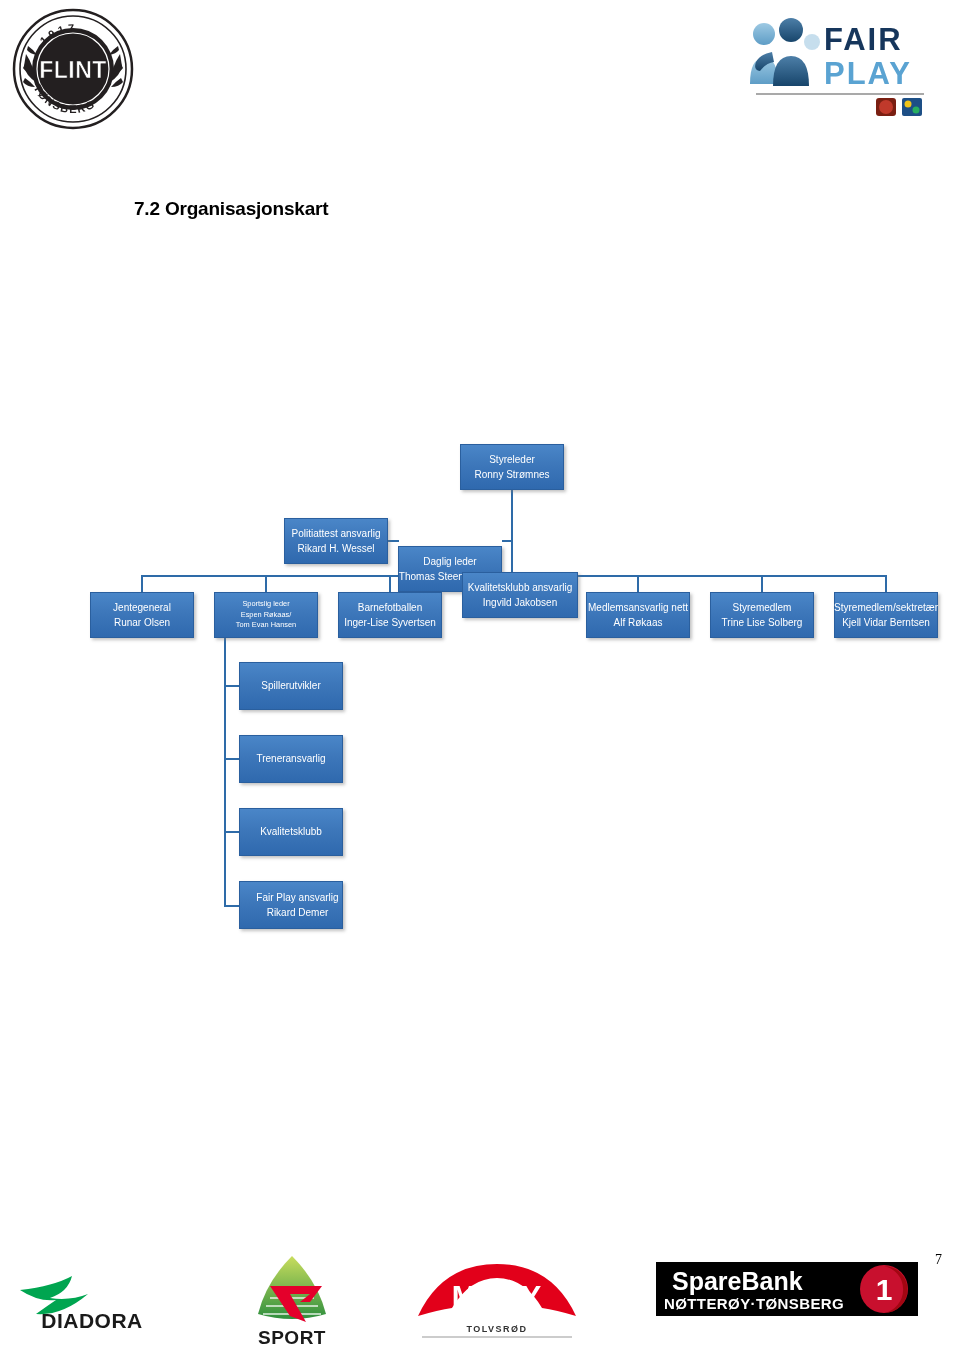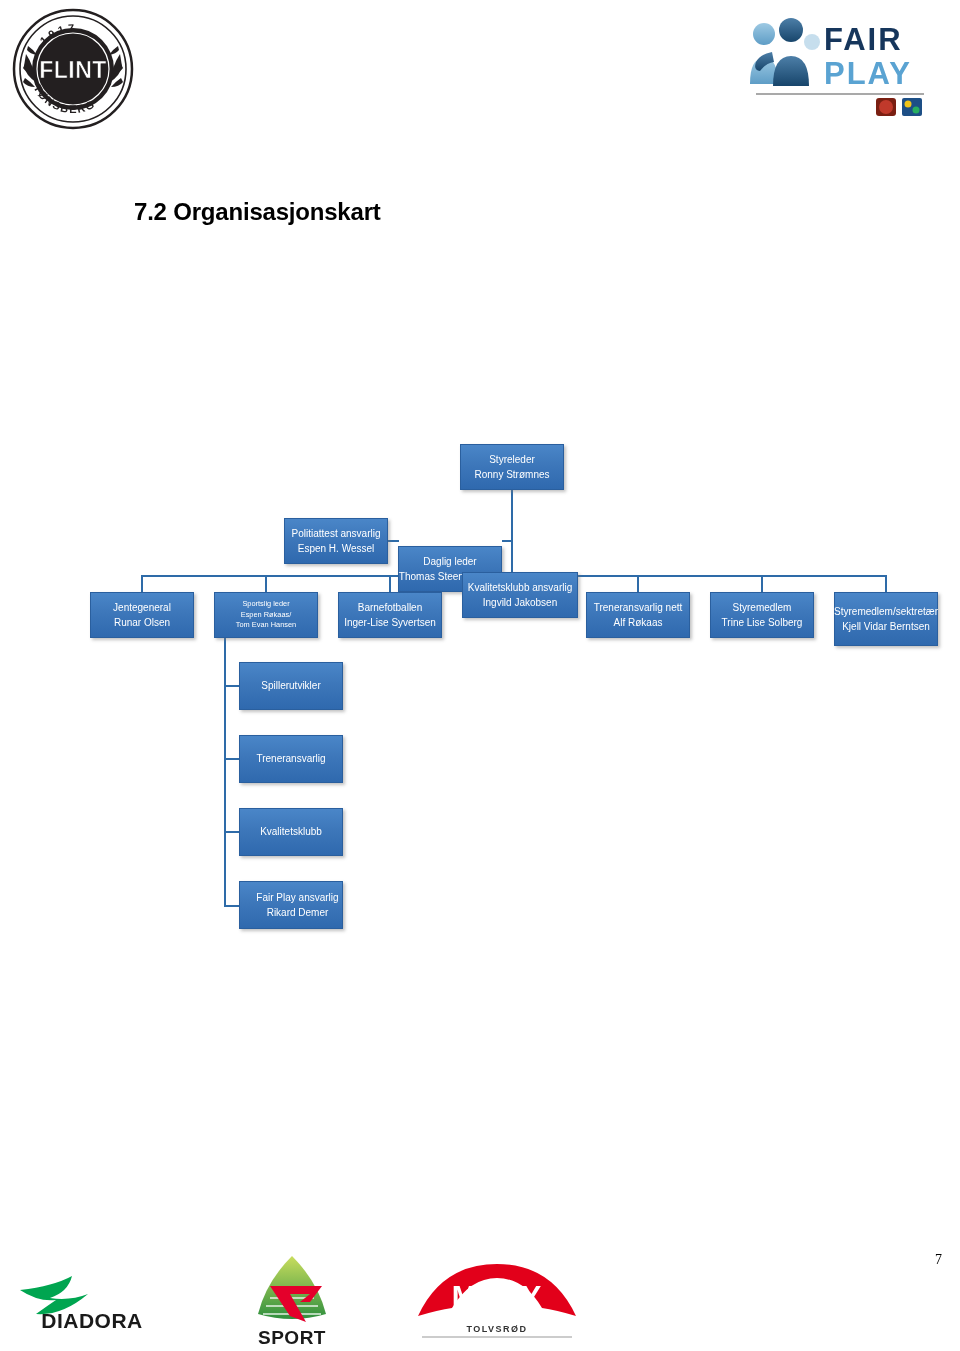--- a/index.html
+++ b/index.html
@@ -21,21 +21,21 @@
   .flint-logo { position: absolute; left: 12px; top: 8px; width: 122px; height: 122px; }
 
   
   .fairplay-logo { position: absolute; left: 728px; top: 8px; width: 218px; height: 110px; }
 
   
   .page-title {
     position: absolute;
     left: 134px;
     top: 198px;
-    font-size: 24px;
+    font-size: 19px;
     font-weight: bold;
     color: #000000;
     letter-spacing: -0.2px;
   }
 
   
   .orgchart { position: absolute; left: 0; top: 0; width: 960px; height: 1351px; }
 
   .node {
     position: absolute;
@@ -175,21 +175,21 @@
     <div class="conn" style="left:224px; top:831px; width:16px; height:2px;"></div>
     <div class="conn" style="left:224px; top:905px; width:16px; height:2px;"></div>
 
     <div class="node" style="left:460px; top:444px; width:104px; height:46px;">
       <span class="ln">Styreleder</span>
       <span class="ln">Ronny Strømnes</span>
     </div>
 
     <div class="node" style="left:284px; top:518px; width:104px; height:46px;">
       <span class="ln">Politiattest ansvarlig</span>
-      <span class="ln">Espen H. Wessel</span>
+      <span class="ln">Rikard H. Wessel</span>
     </div>
 
     <div class="node" style="left:398px; top:518px; width:104px; height:46px;margin-top:28px;">
       <span class="ln">Daglig leder</span>
       <span class="ln">Thomas Steen Hansen</span>
     </div>
 
     <div class="node" style="left:90px; top:592px; width:104px; height:46px;">
       <span class="ln">Jentegeneral</span>
       <span class="ln">Runar Olsen</span>
@@ -205,30 +205,30 @@
       <span class="ln">Barnefotballen</span>
       <span class="ln">Inger-Lise Syvertsen</span>
     </div>
 
     <div class="node" style="left:462px; top:572px; width:116px; height:46px;">
       <span class="ln">Kvalitetsklubb ansvarlig</span>
       <span class="ln">Ingvild Jakobsen</span>
     </div>
 
     <div class="node" style="left:586px; top:592px; width:104px; height:46px;">
-      <span class="ln">Treneransvarlig nett</span>
+      <span class="ln">Medlemsansvarlig nett</span>
       <span class="ln">Alf Røkaas</span>
     </div>
 
     <div class="node" style="left:710px; top:592px; width:104px; height:46px;">
       <span class="ln">Styremedlem</span>
       <span class="ln">Trine Lise Solberg</span>
     </div>
 
-    <div class="node" style="left:834px; top:592px; width:104px; height:54px;">
+    <div class="node" style="left:834px; top:592px; width:104px; height:46px;">
       <span class="ln">Styremedlem/sektretær</span>
       <span class="ln">Kjell Vidar Berntsen</span>
     </div>
 
     <div class="node" style="left:239px; top:662px; width:104px; height:48px;">
       <span class="ln">Spillerutvikler</span>
     </div>
 
     <div class="node" style="left:239px; top:735px; width:104px; height:48px;">
       <span class="ln">Treneransvarlig</span>
@@ -274,16 +274,26 @@
 
   <div class="sponsor meny">
     <svg viewBox="0 0 170 82" width="170" height="82">
       <path d="M6 58 q24 -52 79 -52 q55 0 79 52 q-20 -6 -34 -8 q-18 -30 -45 -30 q-27 0 -45 30 q-14 2 -34 8 z" fill="#e2001a"></path>
       <text x="85" y="48" text-anchor="middle" font-family="Liberation Sans, sans-serif" font-size="30" font-weight="bold" fill="#ffffff" letter-spacing="1">MENY</text>
       <text x="85" y="74" text-anchor="middle" font-family="Liberation Sans, sans-serif" font-size="9" font-weight="bold" fill="#333333" letter-spacing="1.5">TOLVSRØD</text>
       <line x1="10" y1="79" x2="160" y2="79" stroke="#9a9a9a" stroke-width="1.2"></line>
     </svg>
   </div>
 
+  <div class="sponsor sb1">
+    <svg viewBox="0 0 262 54" width="262" height="54">
+      <rect x="0" y="0" width="262" height="54" fill="#000000"></rect>
+      <text x="16" y="28" font-family="Liberation Sans, sans-serif" font-size="25" font-weight="bold" fill="#ffffff">SpareBank</text>
+      <text x="8" y="47" font-family="Liberation Sans, sans-serif" font-size="15" font-weight="bold" fill="#ffffff" letter-spacing="0.4">NØTTERØY·TØNSBERG</text>
+      <circle cx="228" cy="27" r="24" fill="#c8102e"></circle>
+      <path d="M228 4 a24 24 0 0 1 0 47 a20 20 0 0 0 0 -47 z" fill="#8b0000" opacity="0.6"></path>
+      <text x="228" y="38" text-anchor="middle" font-family="Liberation Sans, sans-serif" font-size="30" font-weight="bold" fill="#ffffff">1</text>
+    </svg>
+  </div>
 
   <div class="page-number">7</div>
 
 </div>
 
 </body></html>

